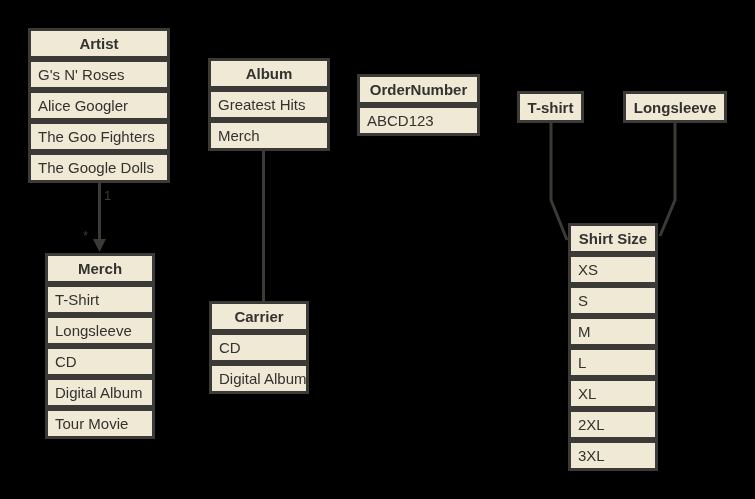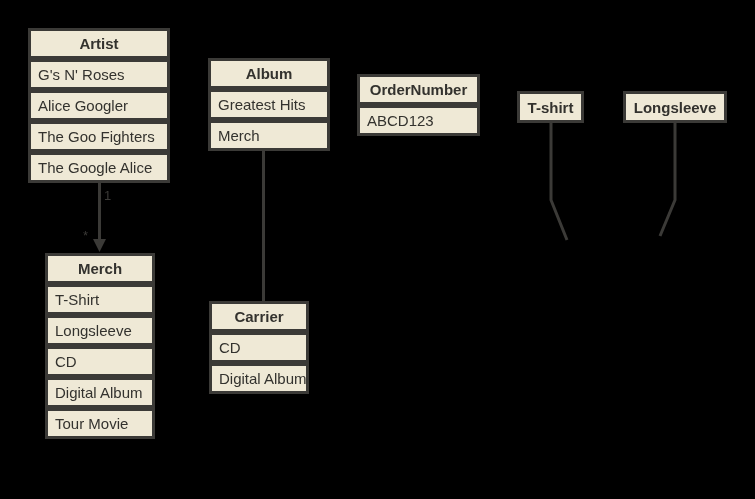--- a/index.html
+++ b/index.html
@@ -62,21 +62,21 @@
   </svg>
 
   <span class="edge-label" style="left:104px;top:189px;">1</span>
   <span class="edge-label" style="left:83px;top:229px;">*</span>
 
   <div class="entity" style="left:28px;top:28px;width:142px;">
     <div class="cell header">Artist</div>
     <div class="cell">G's N' Roses</div>
     <div class="cell">Alice Googler</div>
     <div class="cell">The Goo Fighters</div>
-    <div class="cell">The Google Alice</div>
+    <div class="cell">The Google Dolls</div>
   </div>
 
   <div class="entity" style="left:208px;top:58px;width:122px;">
     <div class="cell header">Album</div>
     <div class="cell">Greatest Hits</div>
     <div class="cell">Merch</div>
   </div>
 
   <div class="entity" style="left:357px;top:74px;width:123px;text-align:right;">
     <div class="cell header">OrderNumber</div>
@@ -99,14 +99,24 @@
     <div class="cell">Digital Album</div>
     <div class="cell">Tour Movie</div>
   </div>
 
   <div class="entity" style="left:209px;top:301px;width:100px;">
     <div class="cell header">Carrier</div>
     <div class="cell">CD</div>
     <div class="cell">Digital Album</div>
   </div>
 
+  <div class="entity" style="left:568px;top:223px;width:90px;">
+    <div class="cell header">Shirt Size</div>
+    <div class="cell">XS</div>
+    <div class="cell">S</div>
+    <div class="cell">M</div>
+    <div class="cell">L</div>
+    <div class="cell">XL</div>
+    <div class="cell">2XL</div>
+    <div class="cell">3XL</div>
+  </div>
 
 </div>
 
 </body></html>

